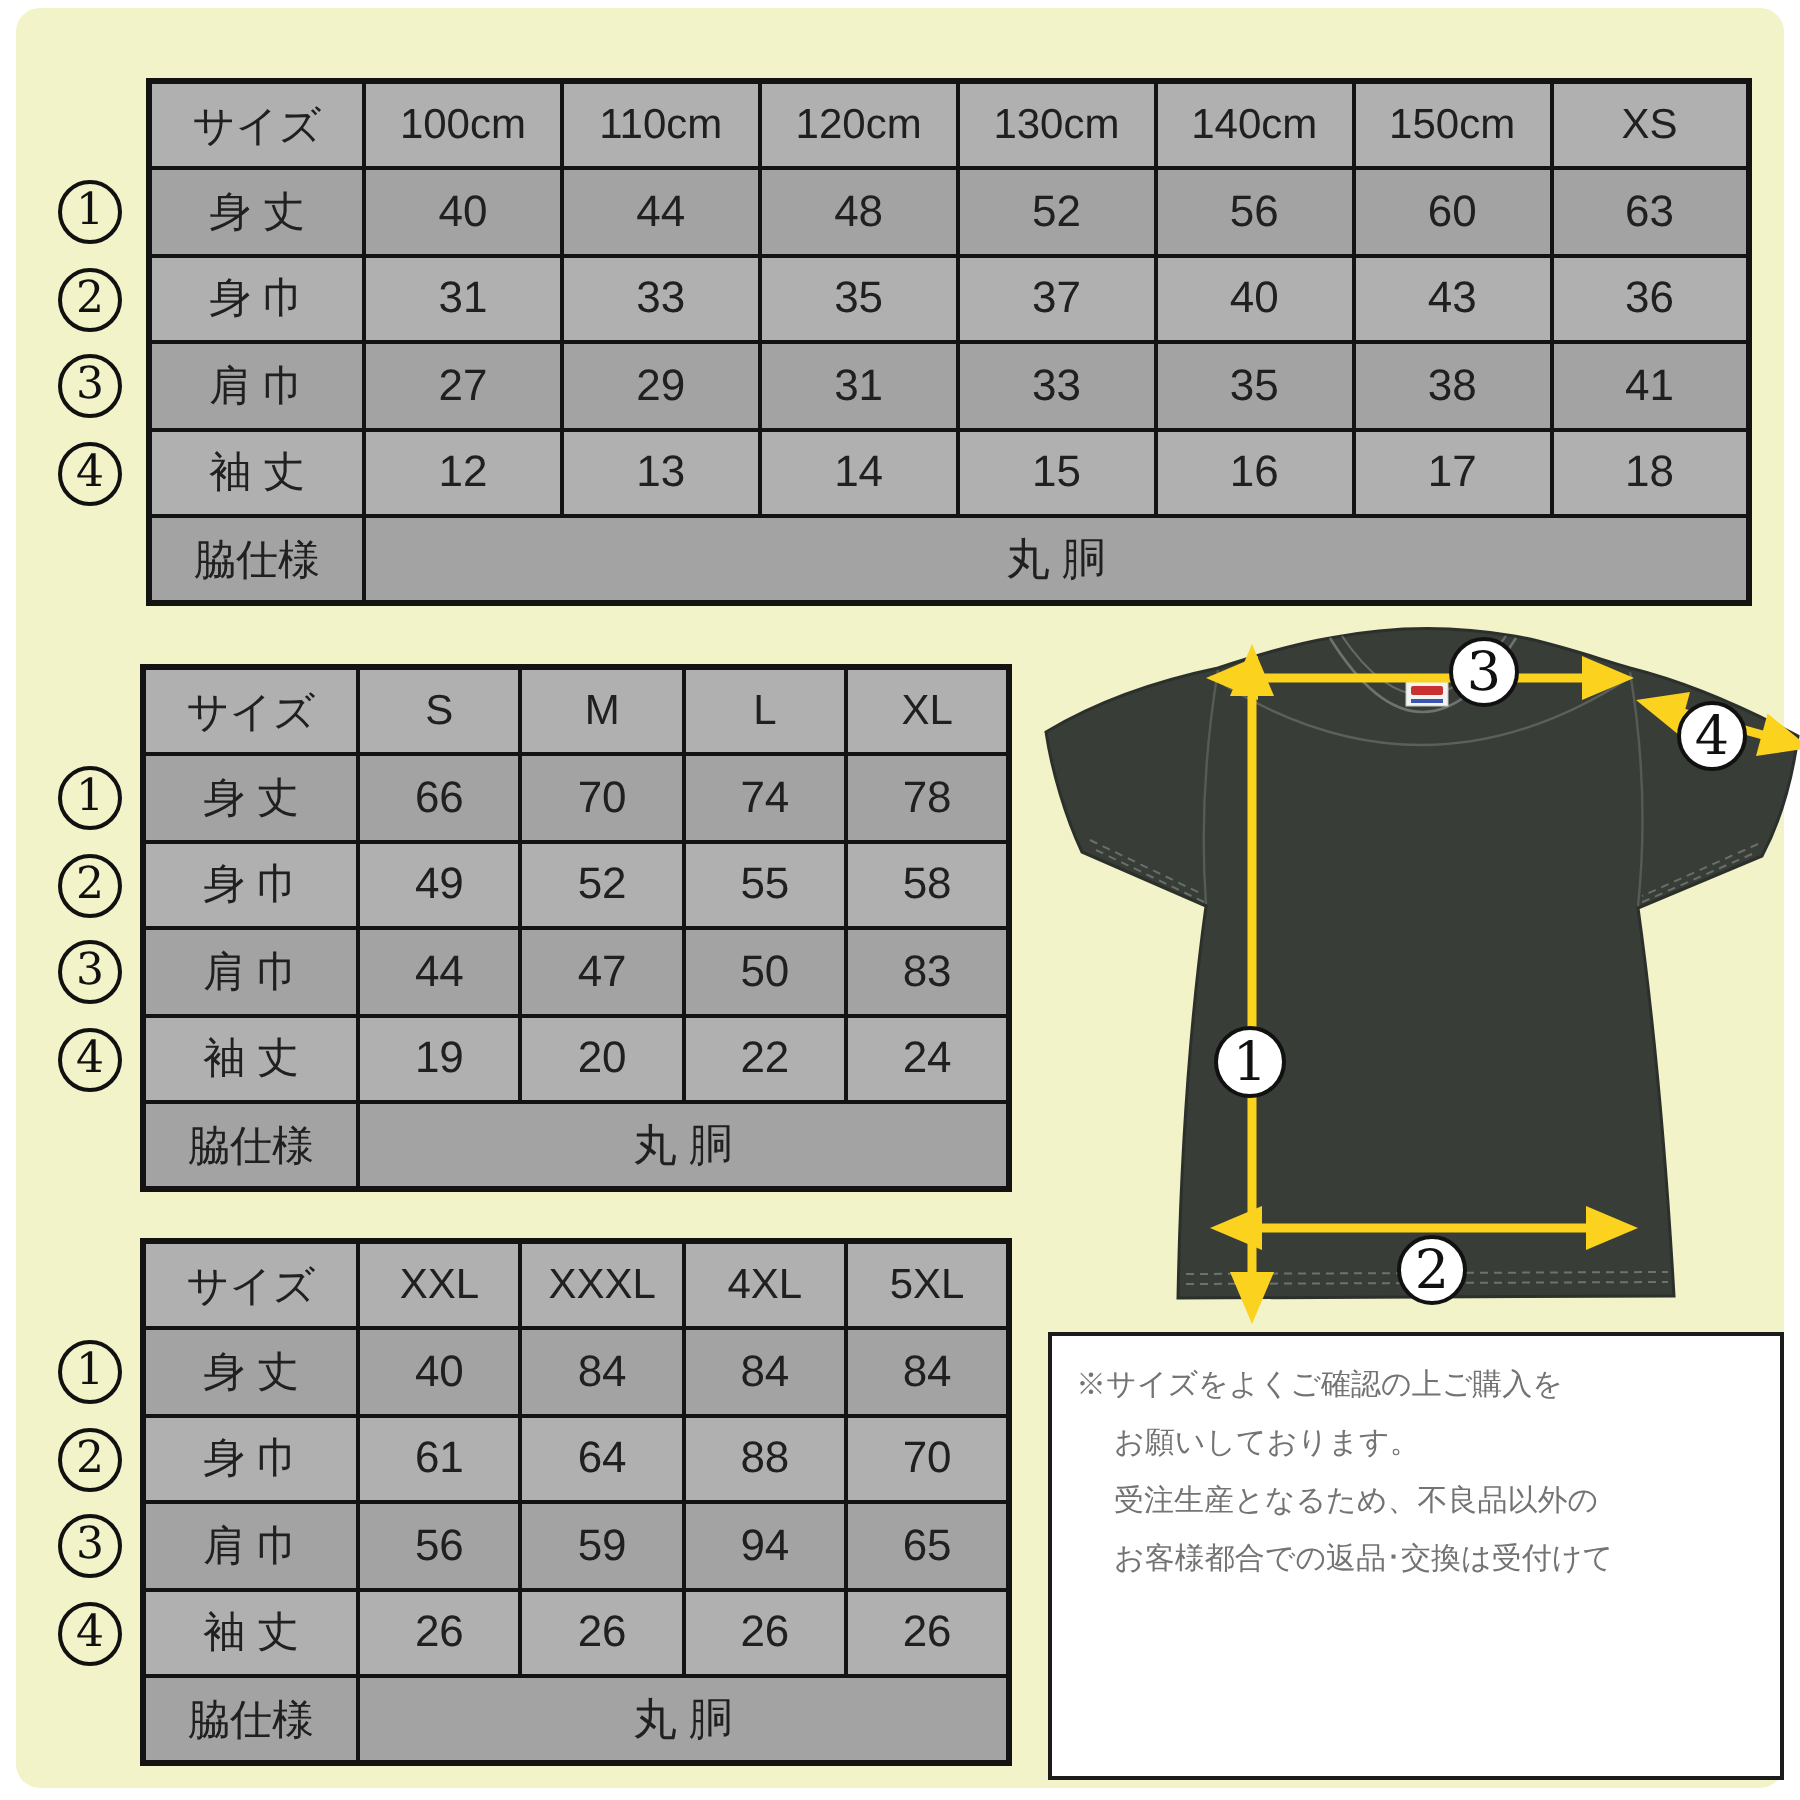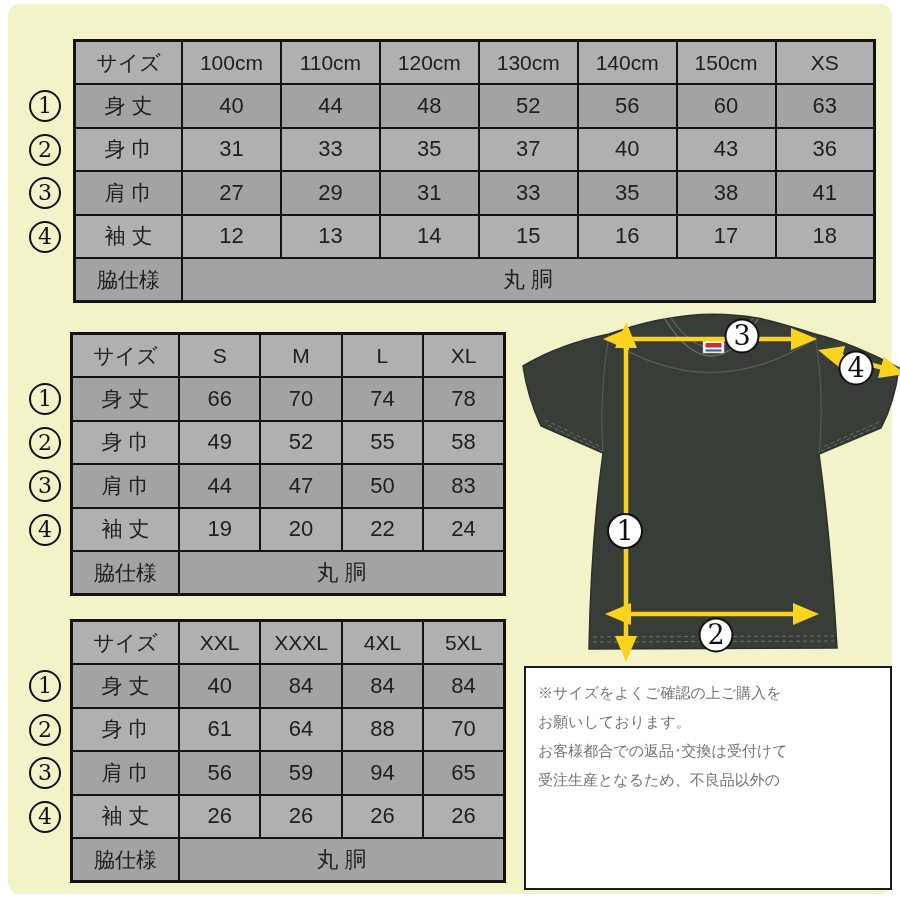--- a/index.html
+++ b/index.html
@@ -28,21 +28,21 @@
   
   .badges{position:absolute;left:21px;width:32px;}
   .badge{position:absolute;left:0;width:28px;height:28px;border:2px solid #111;
         border-radius:50%;text-align:center;line-height:28px;font-size:22px;
         font-family:"DejaVu Serif","Liberation Serif",serif;color:#111;}
 
   
   .note{position:absolute;left:516px;top:662px;width:368px;height:224px;background:#ffffff;
         border:2px solid #1c1c1c;box-sizing:border-box;padding:10px 8px 0 12px;}
   .note-line{font-size:15px;line-height:29px;color:#737373;white-space:nowrap;}
-  .note-line.indent{}
+  .note-line.indent{margin-left:19px;}
 
   
   .shirt-svg{position:absolute;left:505px;top:302px;width:395px;height:365px;}
   .marker-digit{font-family:"DejaVu Serif","Liberation Serif",serif;font-size:27px;fill:#111;
         text-anchor:middle;}
 </style>
 </head>
 <body>
 
 <div class="page">
@@ -287,18 +287,18 @@
       </g>
       <g>
         <circle cx="343" cy="62" r="16.5" fill="#ffffff" stroke="#111" stroke-width="2"></circle>
         <text class="marker-digit" x="343" y="71">4</text>
       </g>
     </svg>
 
     <div class="note">
         <div class="note-line">※サイズをよくご確認の上ご購入を</div>
         <div class="note-line indent">お願いしております。</div>
+        <div class="note-line indent">受注生産となるため、不良品以外の</div>
         <div class="note-line indent">お客様都合での返品･交換は受付けて</div>
-        <div class="note-line indent">受注生産となるため、不良品以外の</div>
       </div>
 
   </div>
 </div>
 
 </body></html>

